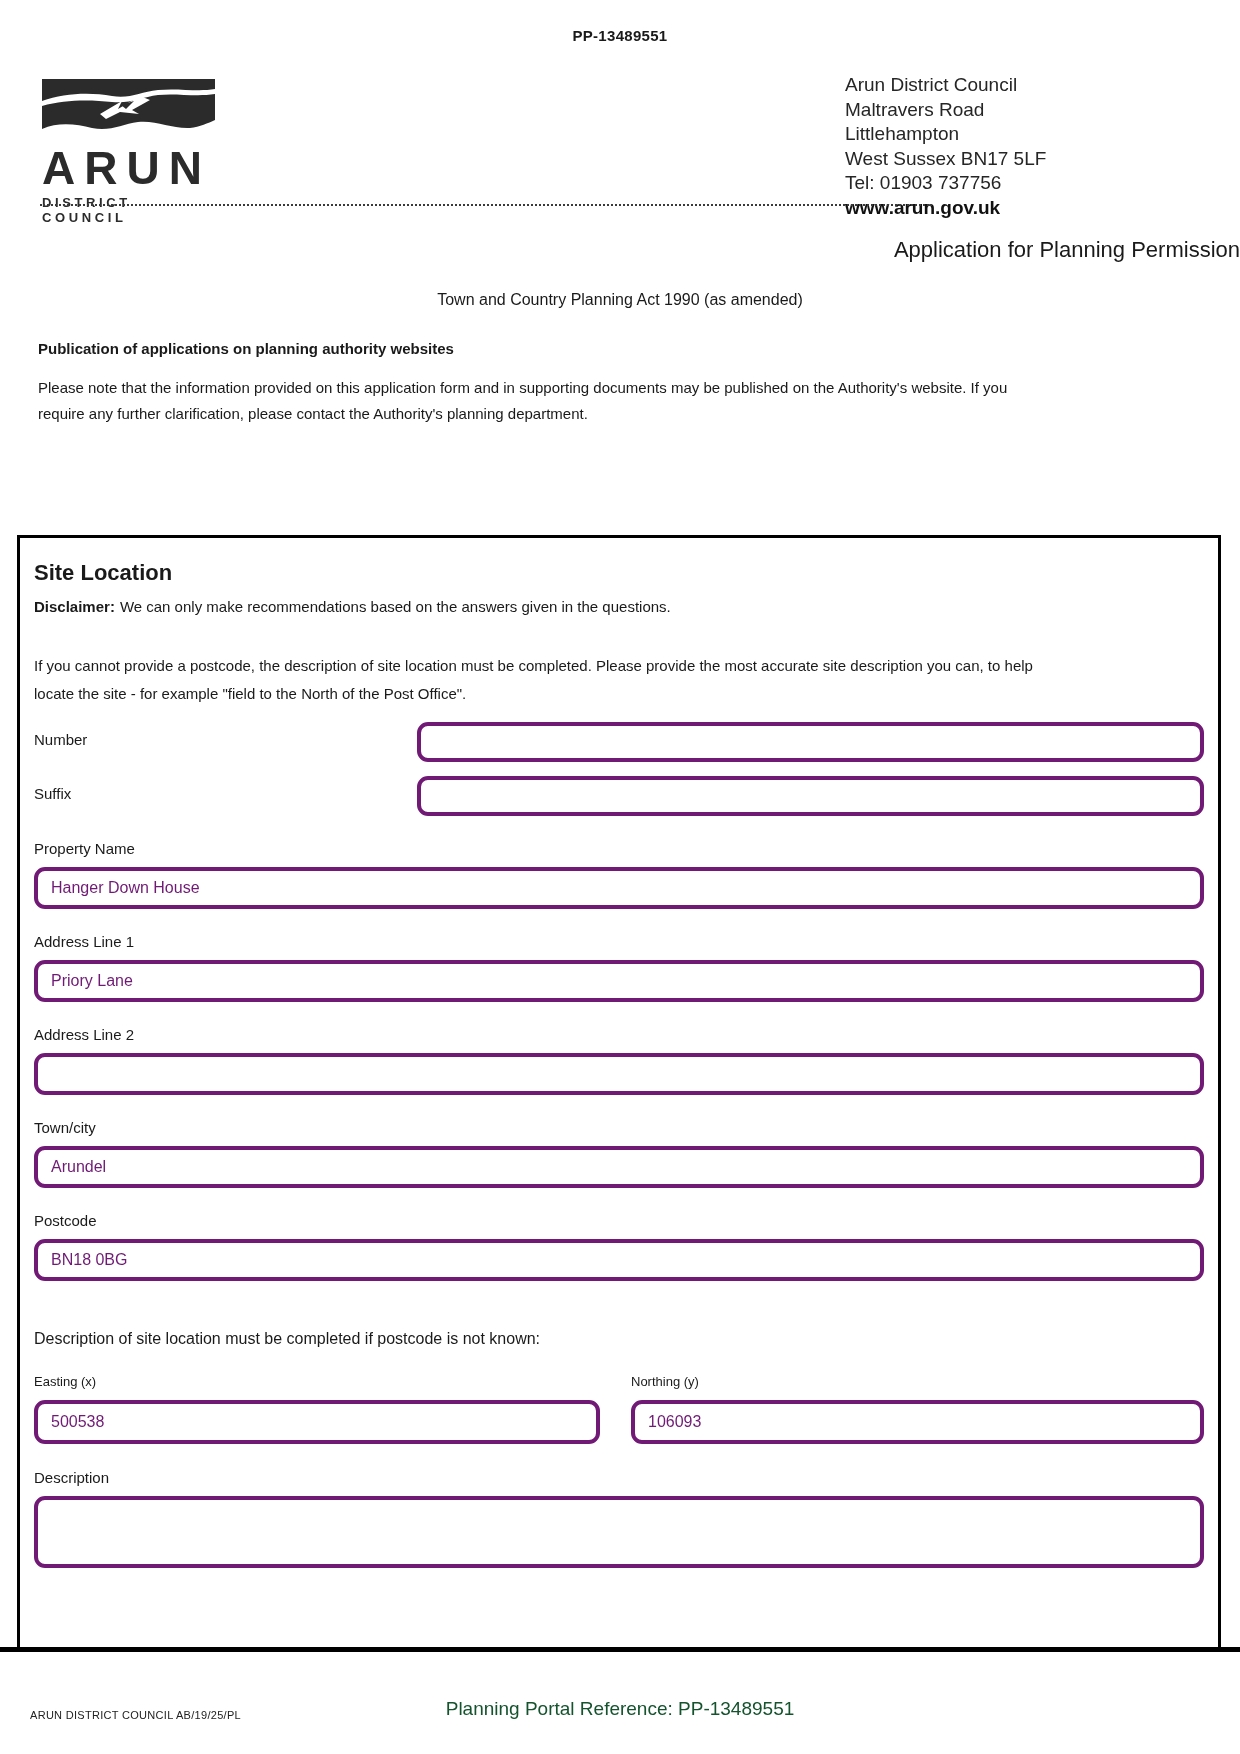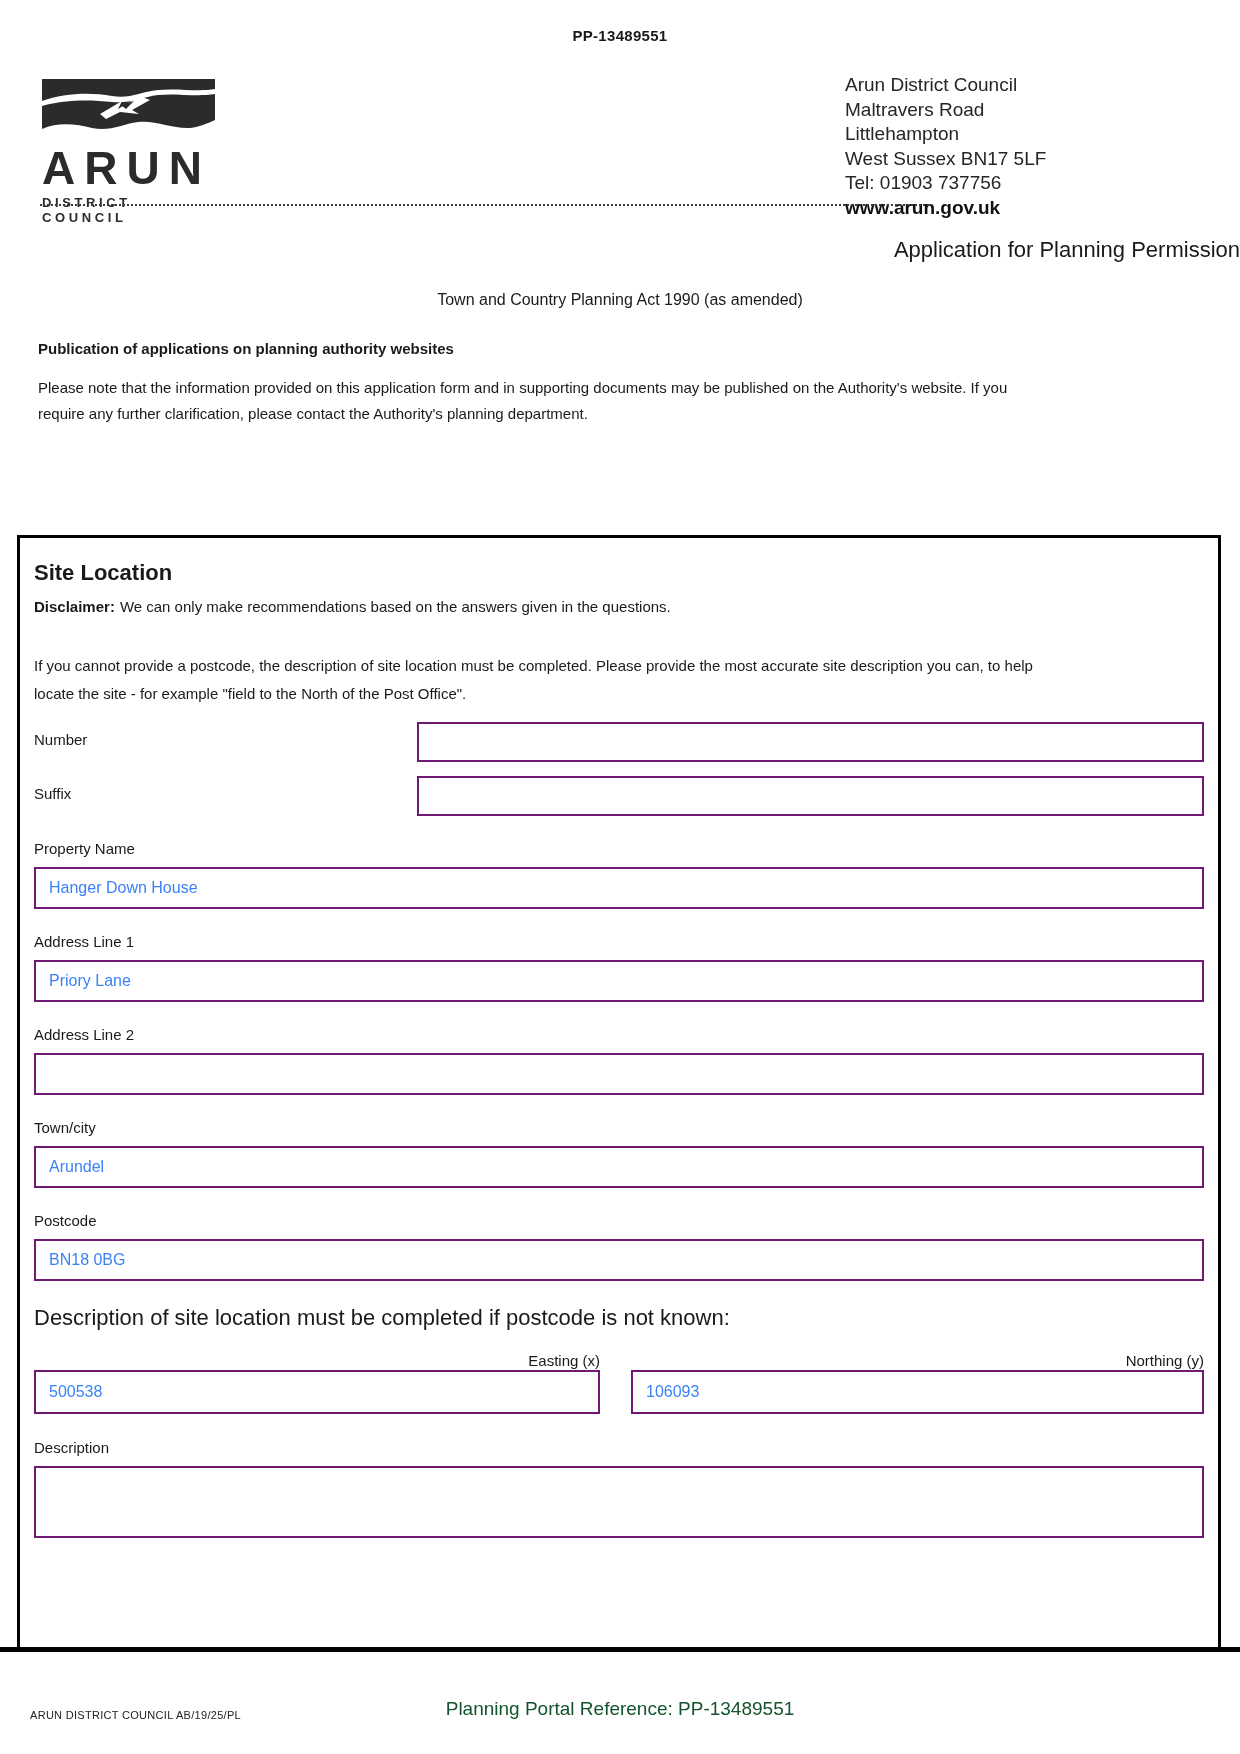--- a/index.html
+++ b/index.html
@@ -34,29 +34,29 @@
 
   .row-inline { display:flex; align-items:flex-start; margin-top:14px; }
   .row-inline.second { }
   .row-inline .il-label { width:383px; padding-top:9px; font-size:15px; }
   .row-inline input { flex:1; height:40px; }
 
   .group { margin-top:24px; }
   .group .g-label { font-size:15px; line-height:18px; margin-bottom:9px; display:block; }
   .group input { width:100%; height:42px; }
 
-  input.field { border:2px solid #701a75; background:#fff; font-family:"Liberation Sans", sans-serif;
-                font-size:16px; color:#3b82f6; padding:0 13px; border-radius:0; display:block; }
+  input.field { border:4px solid #701a75; background:#fff; font-family:"Liberation Sans", sans-serif;
+                font-size:16px; color:#701a75; padding:0 13px; border-radius:11px; display:block; }
 
-  .desc-heading { margin-top:23px; font-size:22px; font-weight:400; line-height:27px; }
+  .desc-heading { margin-top:44px; font-size:16px; font-weight:400; line-height:27px; }
 
   .coords { display:flex; margin-top:21px; }
   .coords .col-e { width:566px; margin-right:31px; }
   .coords .col-n { flex:1; }
-  .coords .g-label { font-size:15px; line-height:18px; display:block;text-align:right; }
+  .coords .g-label { font-size:13px; line-height:18px; margin-bottom:9px; display:block; }
   .coords input { width:100%; height:44px; }
 
   .desc-group { margin-top:25px; }
   .desc-group input { width:100%; height:72px; }
 
   .page-break { width:1240px; height:5px; background:#000; }
 
   .footer { position:relative; height:96px; }
   .f-left { position:absolute; left:30px; top:57px; font-size:11px; letter-spacing:0.3px; color:#222; }
   .f-center { position:absolute; left:0; right:0; top:46px; text-align:center; font-size:19px; color:#14532d; }

